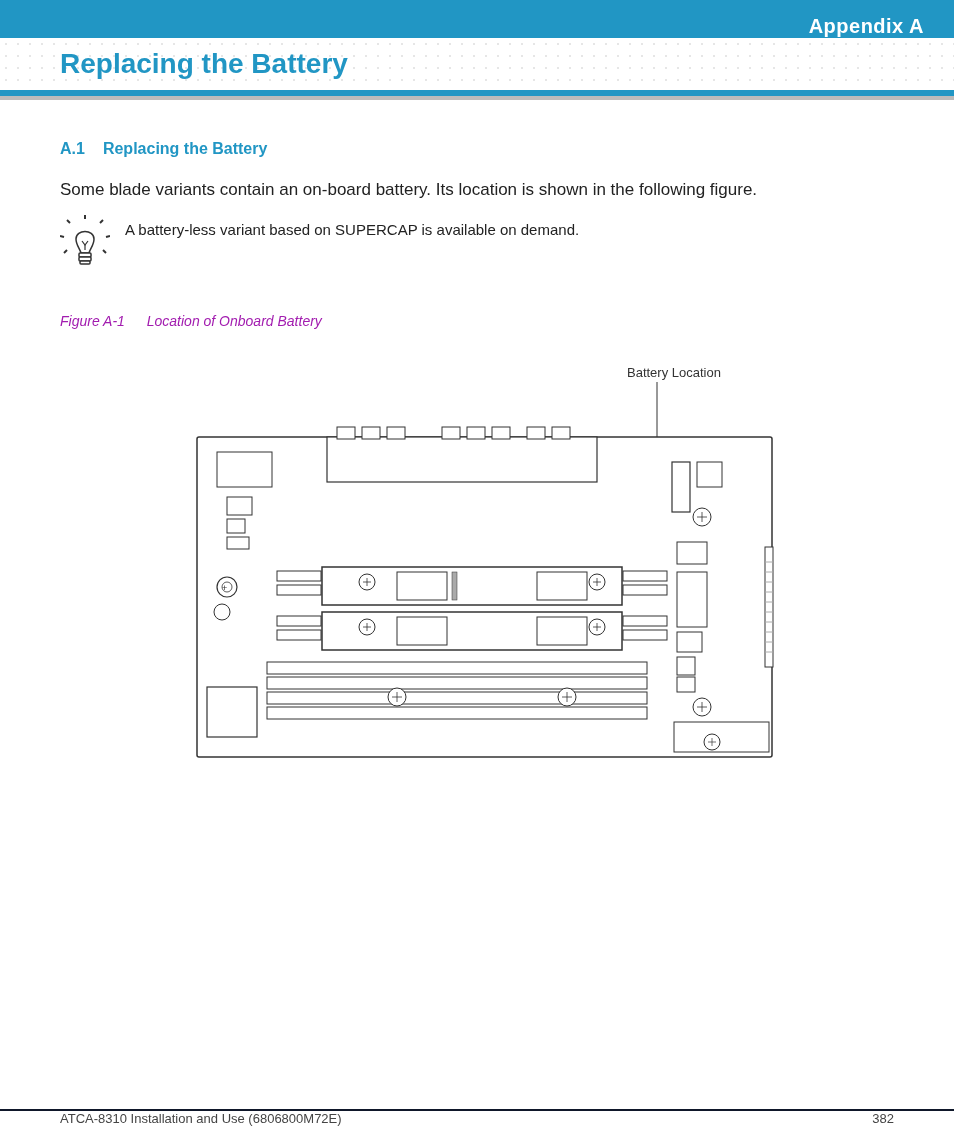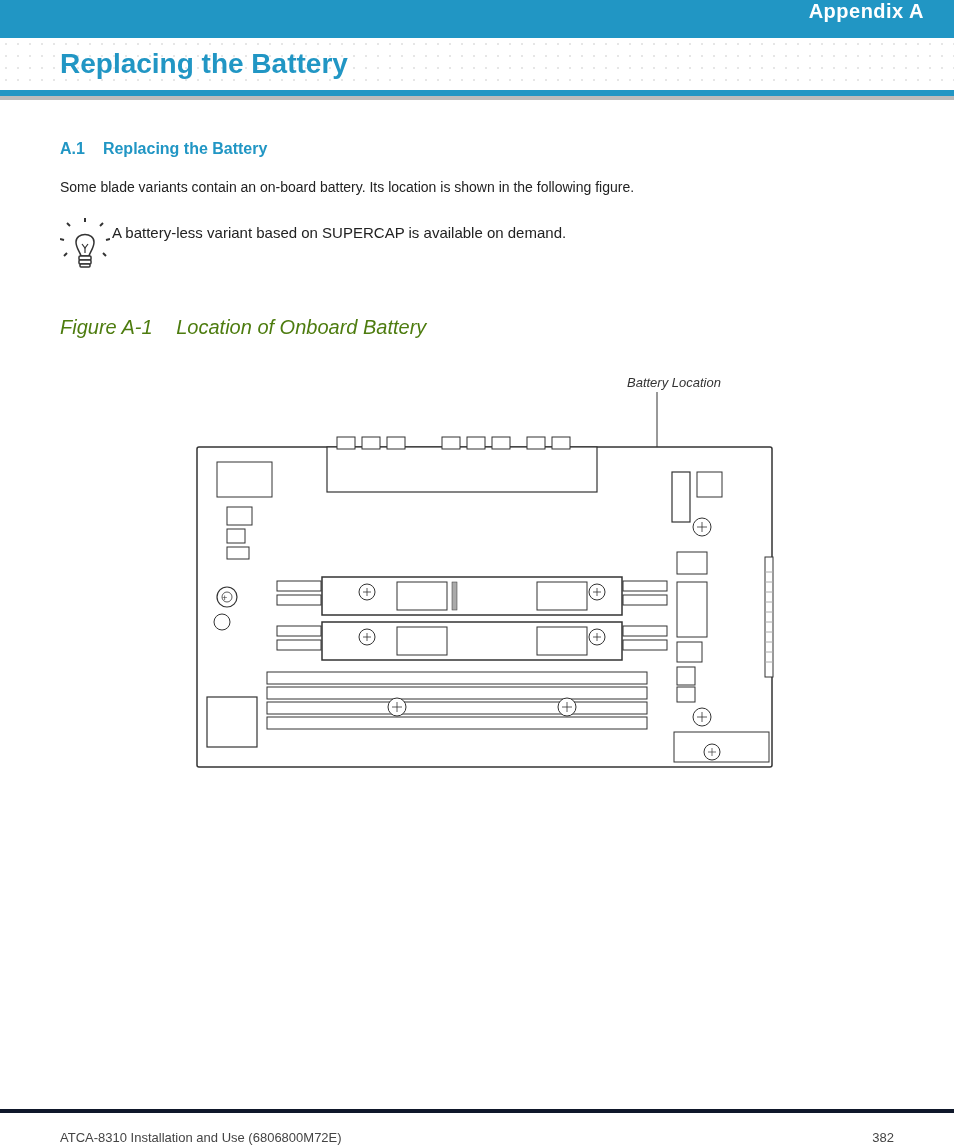--- a/index.html
+++ b/index.html
@@ -12,21 +12,21 @@
       color: #222;
       position: relative;
     }
 
     
     .header-top {
       width: 100%;
       height: 38px;
       background: #2196c4;
       display: flex;
-      align-items: flex-start;
+      align-items: flex-end;
       justify-content: flex-end;
       padding-right: 30px;
     }
     .header-top-title {
       color: #fff;
       font-size: 20px;
       font-weight: bold;
       letter-spacing: 0.5px;
     }
 
@@ -82,80 +82,79 @@
       font-weight: bold;
       color: #2196c4;
       margin-bottom: 18px;
     }
 
     .section-number {
       margin-right: 18px;
     }
 
     .body-text {
-      font-size: 14px;
+      font-size: 17px;
       color: #222;
       line-height: 1.6;
-      margin-bottom: 18px;
+      margin-bottom: 10px;
     }
 
     
     .note-area {
       display: flex;
       align-items: flex-start;
-      gap: 2px;
+      gap: 15px;
       margin-bottom: 30px;
       margin-top: 10px;
     }
 
     .lightbulb-icon {
       flex-shrink: 0;
       width: 50px;
       margin-top: 2px;
     }
 
     .note-text {
       font-size: 15px;
       color: #222;
       line-height: 1.6;
       padding-top: 5px;
     }
 
     
     .figure-caption {
       font-style: italic;
-      color: #4d7c0f;
-      font-size: 20px;
+      color: #a21caf;
+      font-size: 14px;
       margin-bottom: 18px;
       margin-top: 10px;
     }
 
     .figure-caption-label {
       font-style: italic;
       margin-right: 18px;
     }
 
     
     .diagram-container {
       width: 620px;
       margin: 0 auto;
       position: relative;
-      font-style: italic;
     }
 
     
     .footer {
       position: fixed;
       bottom: 0;
       left: 0;
       width: 954px;
       height: 36px;
-      border-top: 4px solid #0f172a;
+      border-top: 2px solid #0f172a;
       display: flex;
-      align-items: flex-end;
+      align-items: flex-start;
       justify-content: space-between;
       padding: 0 60px;
       background: #fff;
       font-size: 13px;
       color: #444;
     }
 
     
     .board-svg {
       width: 100%;

